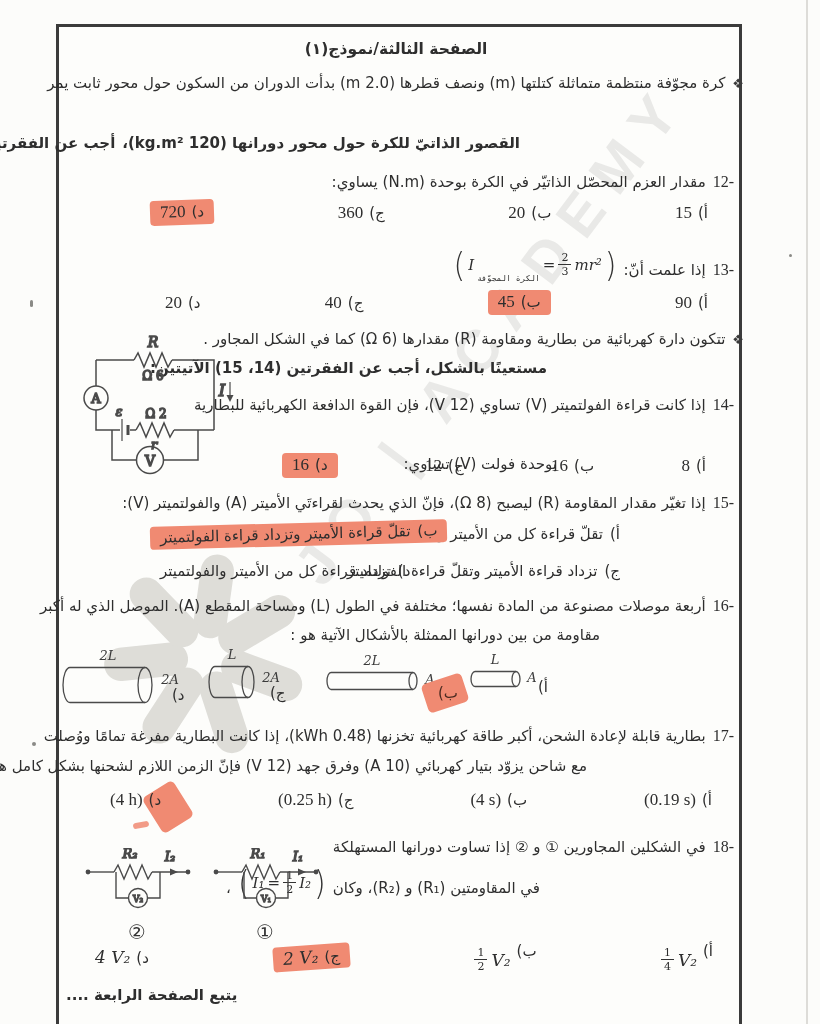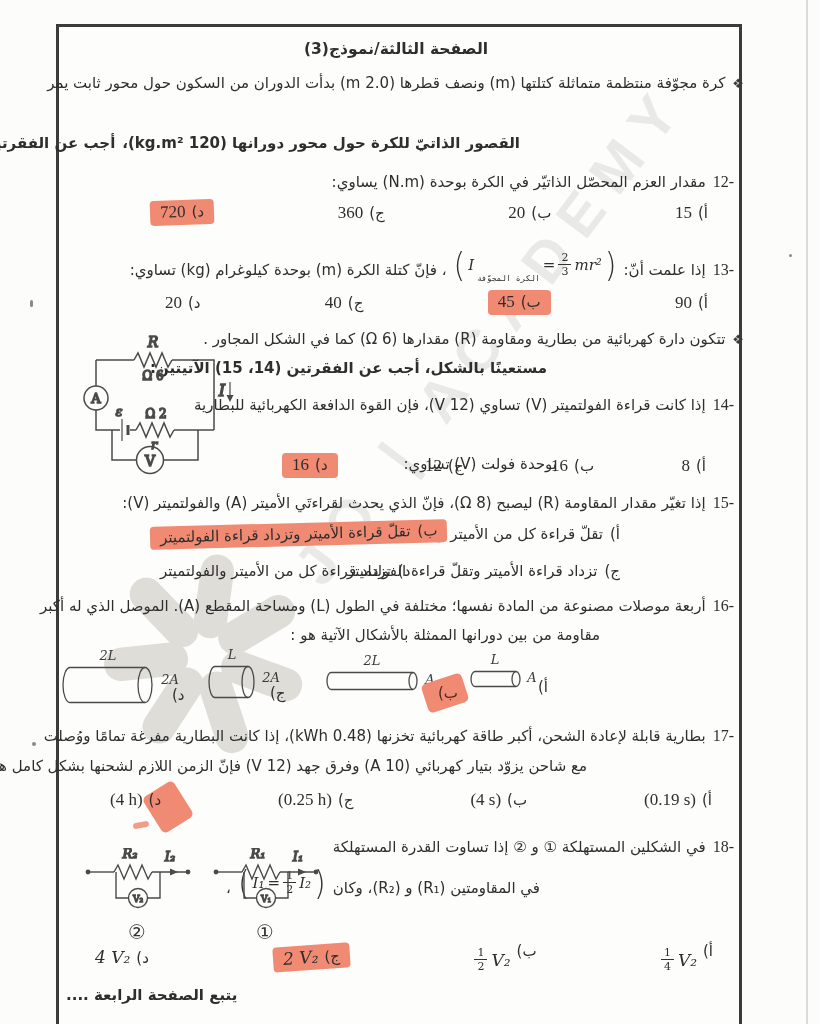--- a/index.html
+++ b/index.html
@@ -85,21 +85,21 @@
   <div class="scan-edge"></div>
   <div class="speck" style="left:30px;top:300px;width:3px;height:7px;"></div>
   <div class="speck" style="left:32px;top:742px;width:4px;height:4px;"></div>
   <div class="speck" style="left:789px;top:254px;width:3px;height:3px;"></div>
   <div class="blob" style="left:133px;top:822px;width:16px;height:6px;transform:rotate(-10deg);opacity:.85;"></div>
 
   <div class="frame"></div>
 
   <div class="content">
 
-    <div class="title" style="top:40px;">الصفحة الثالثة/نموذج(3)</div>
+    <div class="title" style="top:40px;">الصفحة الثالثة/نموذج(١)</div>
 
     <div class="line" style="top:74px;right:76px;">
       <span class="bullet">❖</span>
       <span>كرة مجوّفة منتظمة متماثلة كتلتها (m) ونصف قطرها (2.0 m) بدأت الدوران من السكون حول محور ثابت يمر</span>
     </div>
     <div class="line" style="top:134px;right:300px;">
       <span class="b">القصور الذاتيّ للكرة حول محور دورانها (120 kg.m²)،</span>
       <span class="b">أجب عن الفقرتين (12، 13) الآتيتين:</span>
     </div>
 
@@ -134,21 +134,20 @@
         <span class="mv">I</span>
         <span class="isub">الكرة المجوّفة</span>
         <span class="mu">=</span>
         <span class="frac">
           <span class="fnum">2</span>
             <span class="fden">3</span>
         </span>
         <span class="mv">mr²</span>
         <span class="bigpar">)</span>
       </span>
-      <span>، فإنّ كتلة الكرة (m) بوحدة كيلوغرام (kg) تساوي:</span>
     </div>
     <div class="optrow" style="top:290px;left:165px;width:543px;">
       <div class="opt">
         <span class="olet">أ)</span>
         <span class="oval">90</span>
       </div>
       <div class="opt hl">
         <span class="olet">ب)</span>
         <span class="oval">45</span>
       </div>
@@ -321,21 +320,21 @@
         <span class="oval">(0.25 h)</span>
       </div>
       <div class="opt" style="z-index:2;">
         <span class="olet">د)</span>
         <span class="oval">(4 h)</span>
       </div>
     </div>
 
     <div class="line" style="top:838px;right:86px;">
       <span class="qnum">18-</span>
-      <span>في الشكلين المستهلكة ① و ② إذا تساوت القدرة المستهلكة</span>
+      <span>في الشكلين المجاورين ① و ② إذا تساوت دورانها المستهلكة</span>
     </div>
     <div class="line" style="top:870px;right:280px;">
       <span>في المقاومتين (R₁) و (R₂)، وكان</span>
       <span class="formula">
         <span class="bigpar">(</span>
         <span class="mv">I₁</span>
         <span class="mu">=</span>
         <span class="frac">
           <span class="fnum">1</span>
             <span class="fden">2</span>

